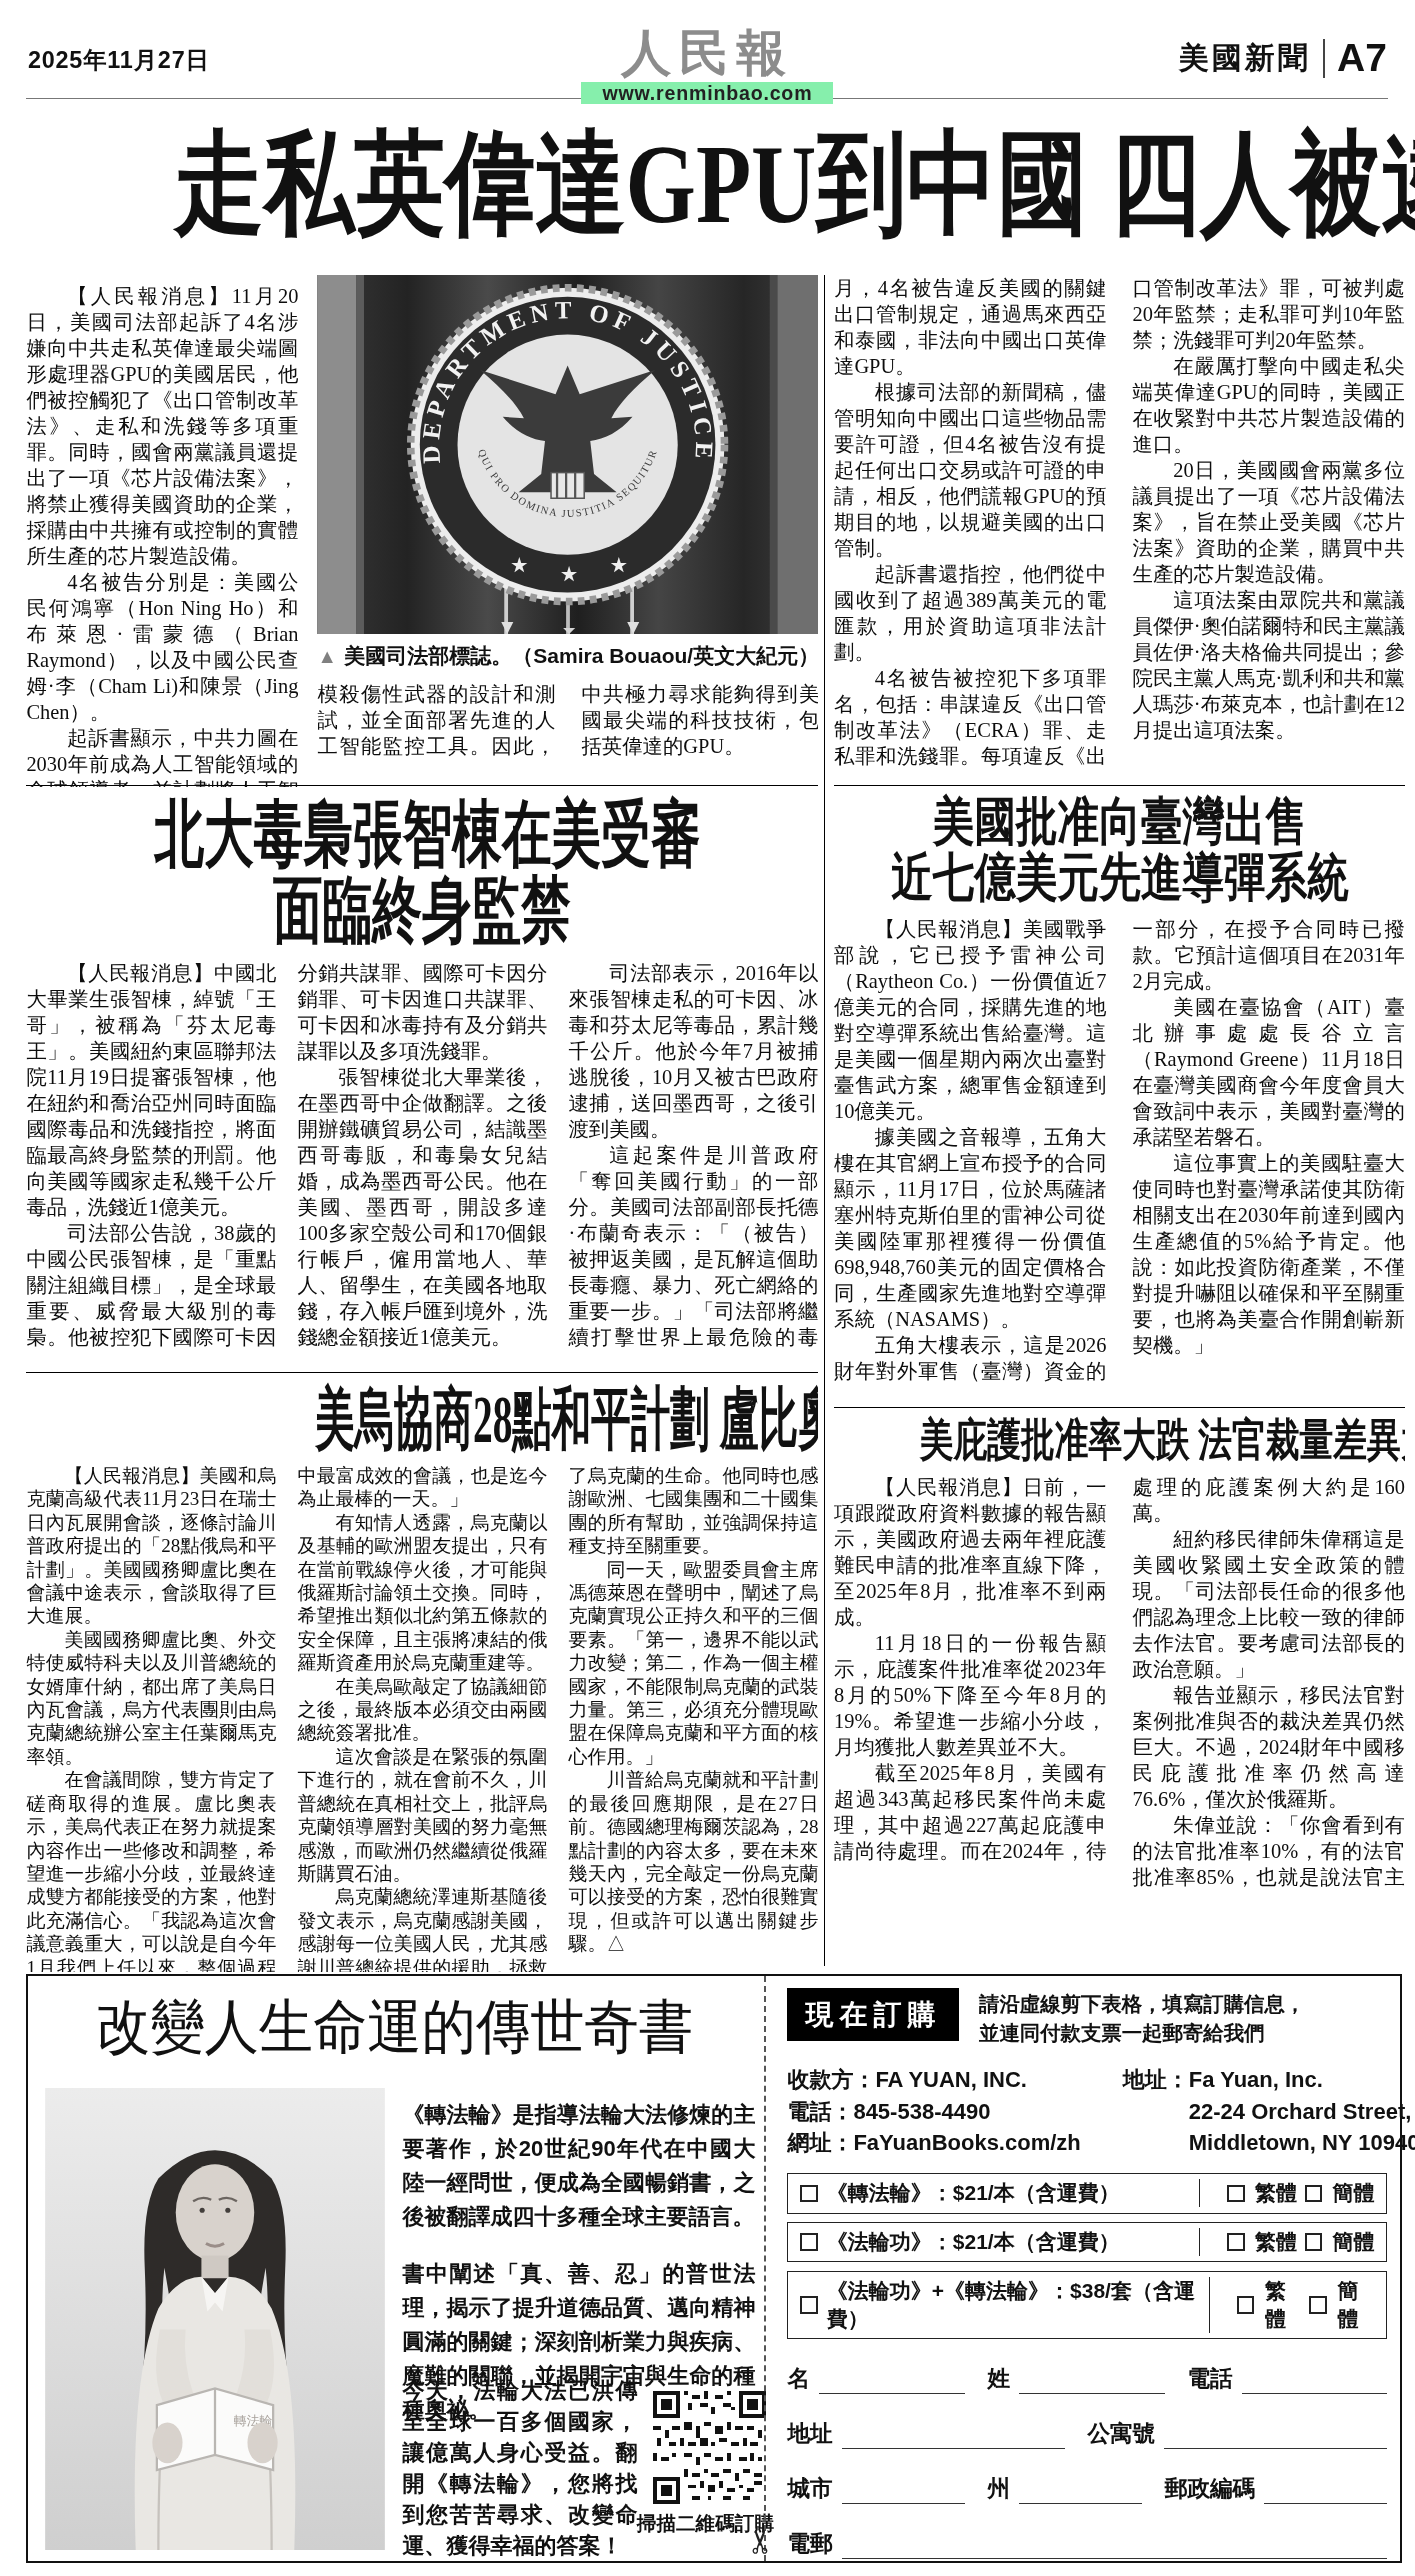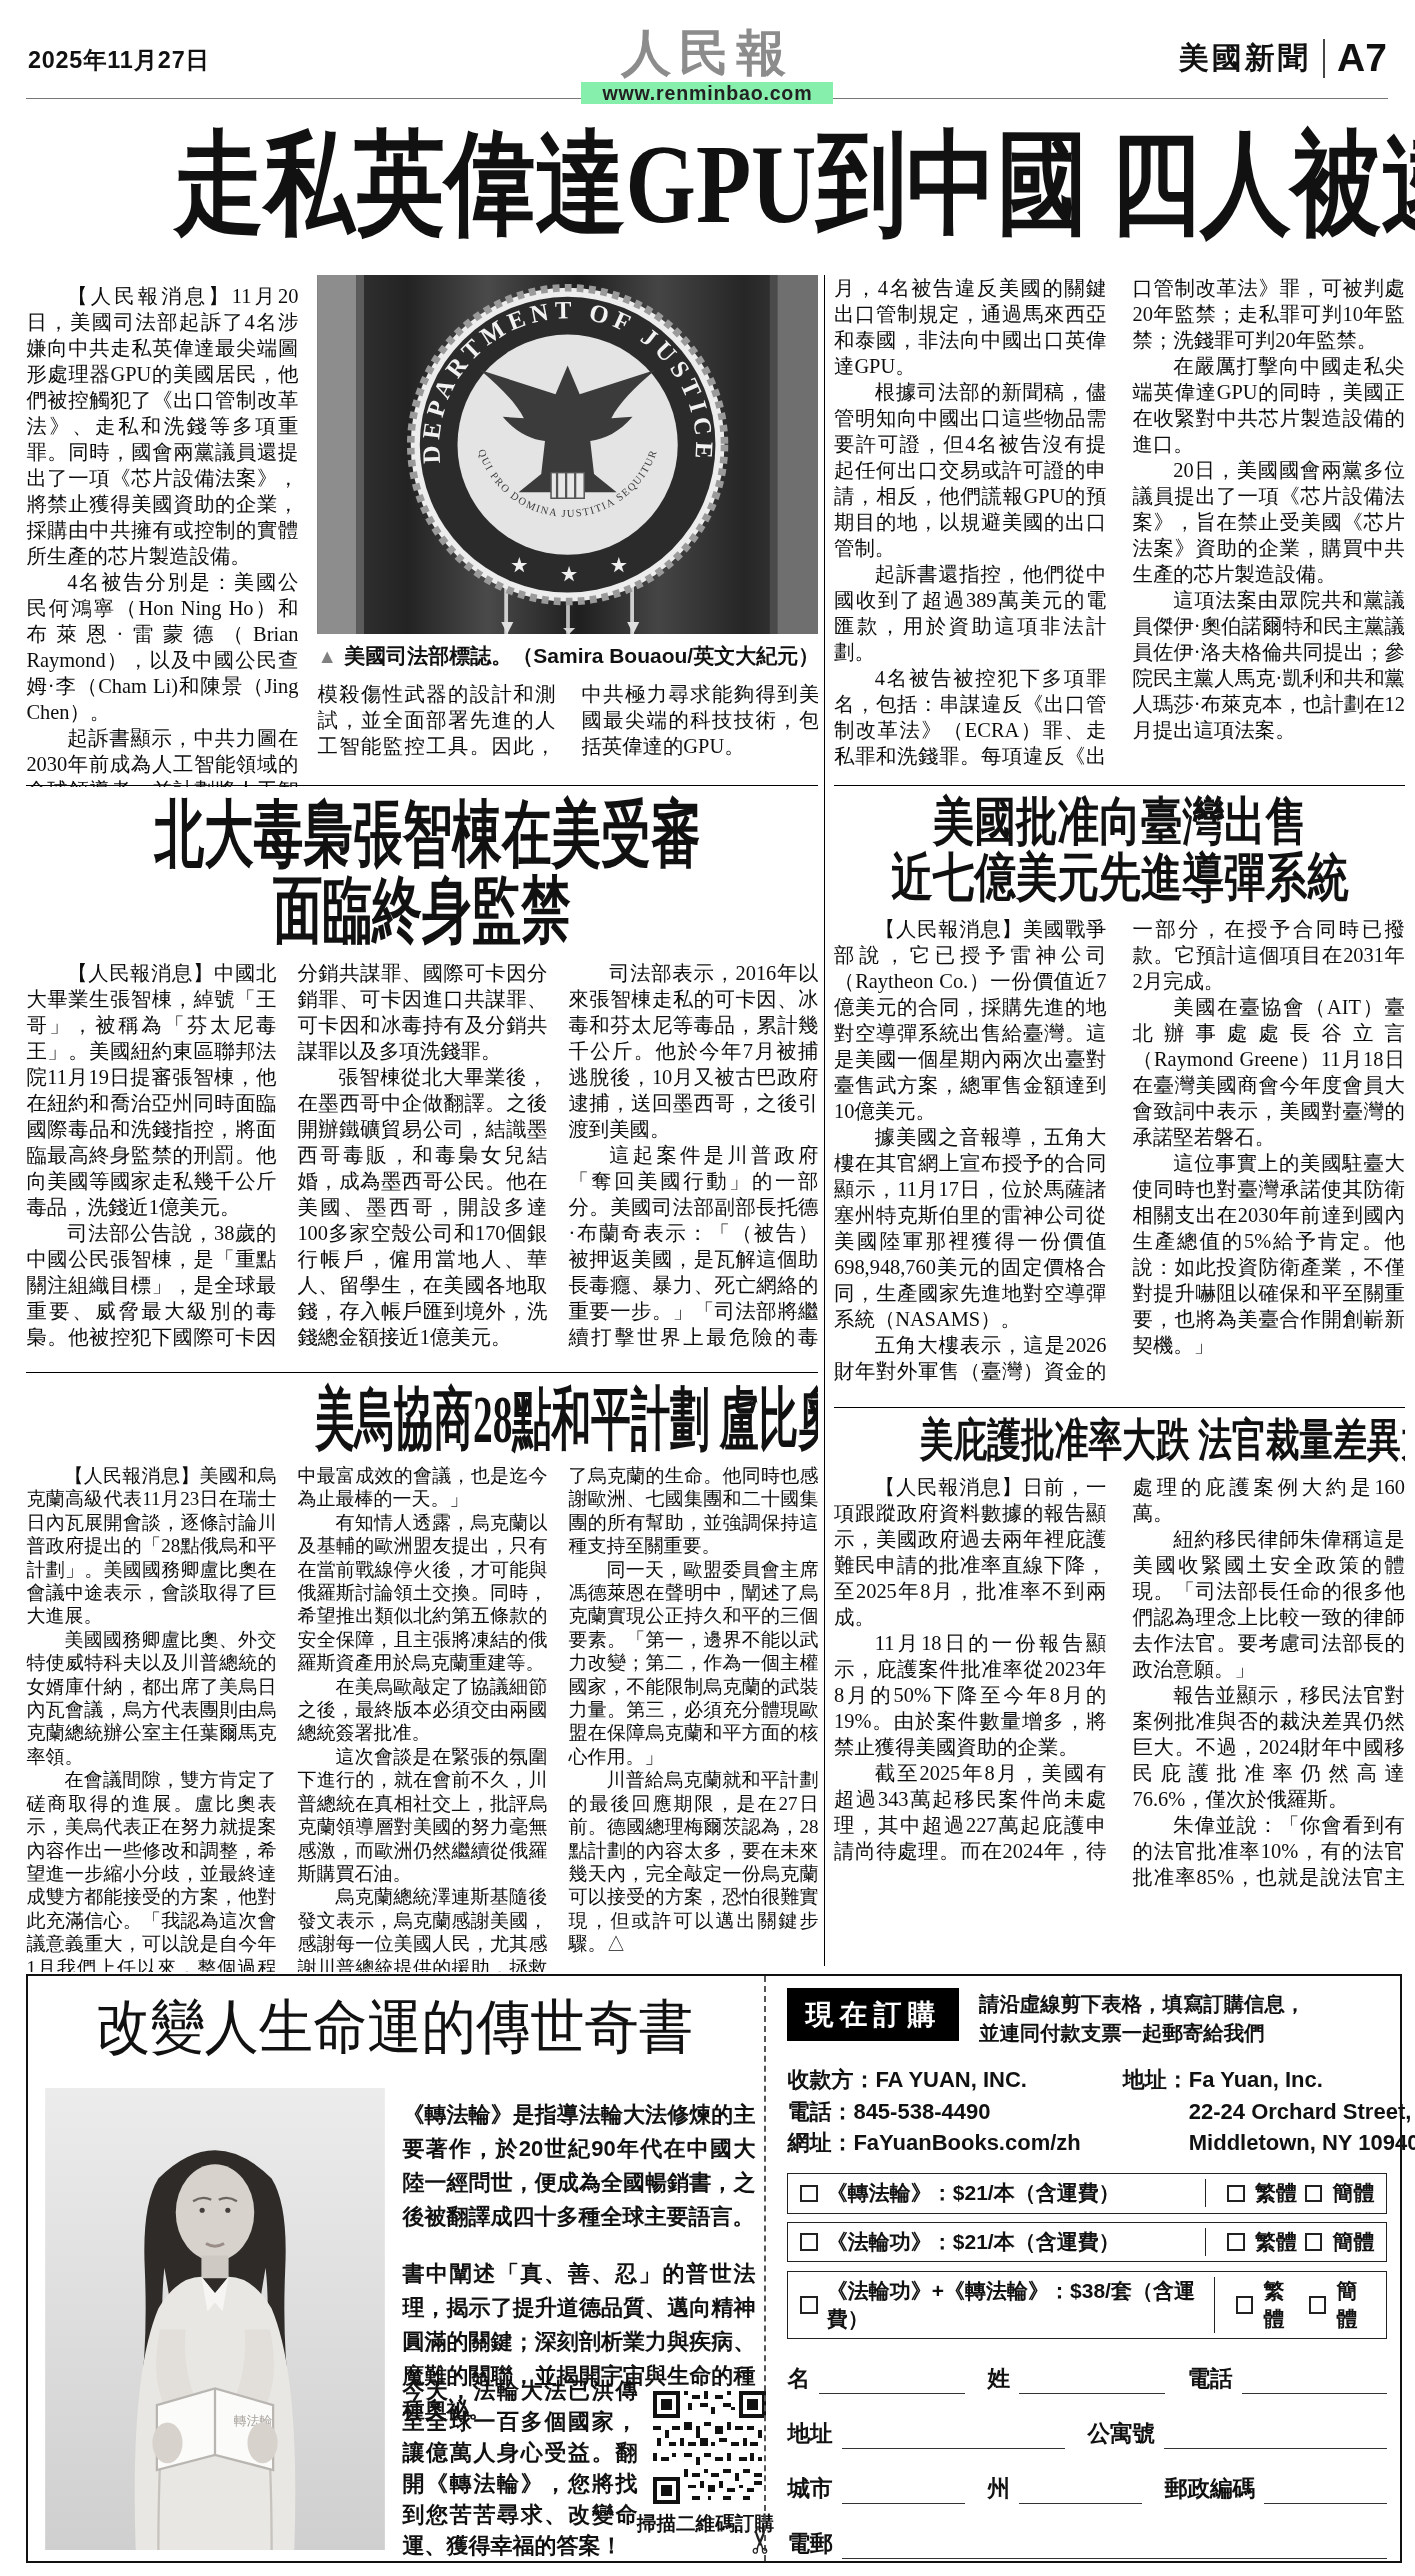--- a/index.html
+++ b/index.html
@@ -97,21 +97,21 @@
       padding:7.5px 18px;letter-spacing:6px;white-space:nowrap;}
   .order-note{font-weight:bold;font-size:20.4px;line-height:1.45;padding-top:1.5px;}
   .contact{display:flex;gap:42px;margin:15px 0 13.6px;font-weight:bold;font-size:22px;line-height:1.45;}
   .contact .cont-line{white-space:nowrap;}
   .addr-cont{padding-left:66px;}
   .order-row{display:flex;align-items:center;border:1.5px solid #222;padding:5.3px 12px;
       margin-bottom:8.3px;font-weight:bold;font-size:21px;}
   .cb{display:inline-block;width:17.4px;height:17.4px;border:2.3px solid #222;margin-right:9px;
       flex:0 0 auto;box-sizing:border-box;background:#fff;}
   .opts{margin-left:auto;display:flex;align-items:center;gap:7.5px;border-left:1.5px solid #222;
-      padding-left:21px;align-self:stretch;}
+      padding-left:27px;align-self:stretch;}
   .opts .cb{margin-right:3px;}
   .field-row{display:flex;align-items:flex-end;margin-top:24px;font-weight:bold;font-size:22.6px;}
   .flabel{white-space:nowrap;margin-right:9px;}
   .fline{flex:1;border-bottom:1.5px solid #333;height:26px;margin-right:22.6px;}
   .fline:last-child{margin-right:0;}
 </style>
 </head>
 <body>
 
 <div class="page">
@@ -277,21 +277,21 @@
     </div>
 
     <div class="hsep"></div>
 
     <div>
       <h2 class="h-asy">
         <span class="squeeze">美庇護批准率大跌 法官裁量差異大</span>
       </h2>
       <div class="body-text cols2 art-body2b">
           <p class="para">【人民報消息】日前，一項跟蹤政府資料數據的報告顯示，美國政府過去兩年裡庇護難民申請的批准率直線下降，至2025年8月，批准率不到兩成。</p>
-          <p class="para">11月18日的一份報告顯示，庇護案件批准率從2023年8月的50%下降至今年8月的19%。由於案件數量增多，將禁止獲得美國資助的企業。</p>
+          <p class="para">11月18日的一份報告顯示，庇護案件批准率從2023年8月的50%下降至今年8月的19%。希望進一步縮小分歧，月均獲批人數差異並不大。</p>
           <p class="para">截至2025年8月，美國有超過343萬起移民案件尚未處理，其中超過227萬起庇護申請尚待處理。而在2024年，待處理的庇護案例大約是160萬。</p>
           <p class="para">紐約移民律師朱偉稱這是美國收緊國土安全政策的體現。「司法部長任命的很多他們認為理念上比較一致的律師去作法官。要考慮司法部長的政治意願。」</p>
           <p class="para">報告並顯示，移民法官對案例批准與否的裁決差異仍然巨大。不過，2024財年中國移民庇護批准率仍然高達76.6%，僅次於俄羅斯。</p>
           <p class="para">朱偉並說：「你會看到有的法官批准率10%，有的法官批准率85%，也就是說法官主觀上對政策的理解，對事實的認定，包括他對法律的分析運用，都有很大的主觀性。」</p>
         </div>
     </div>
   </div>
 
   <div class="ad">
     <div class="ad-inner">

